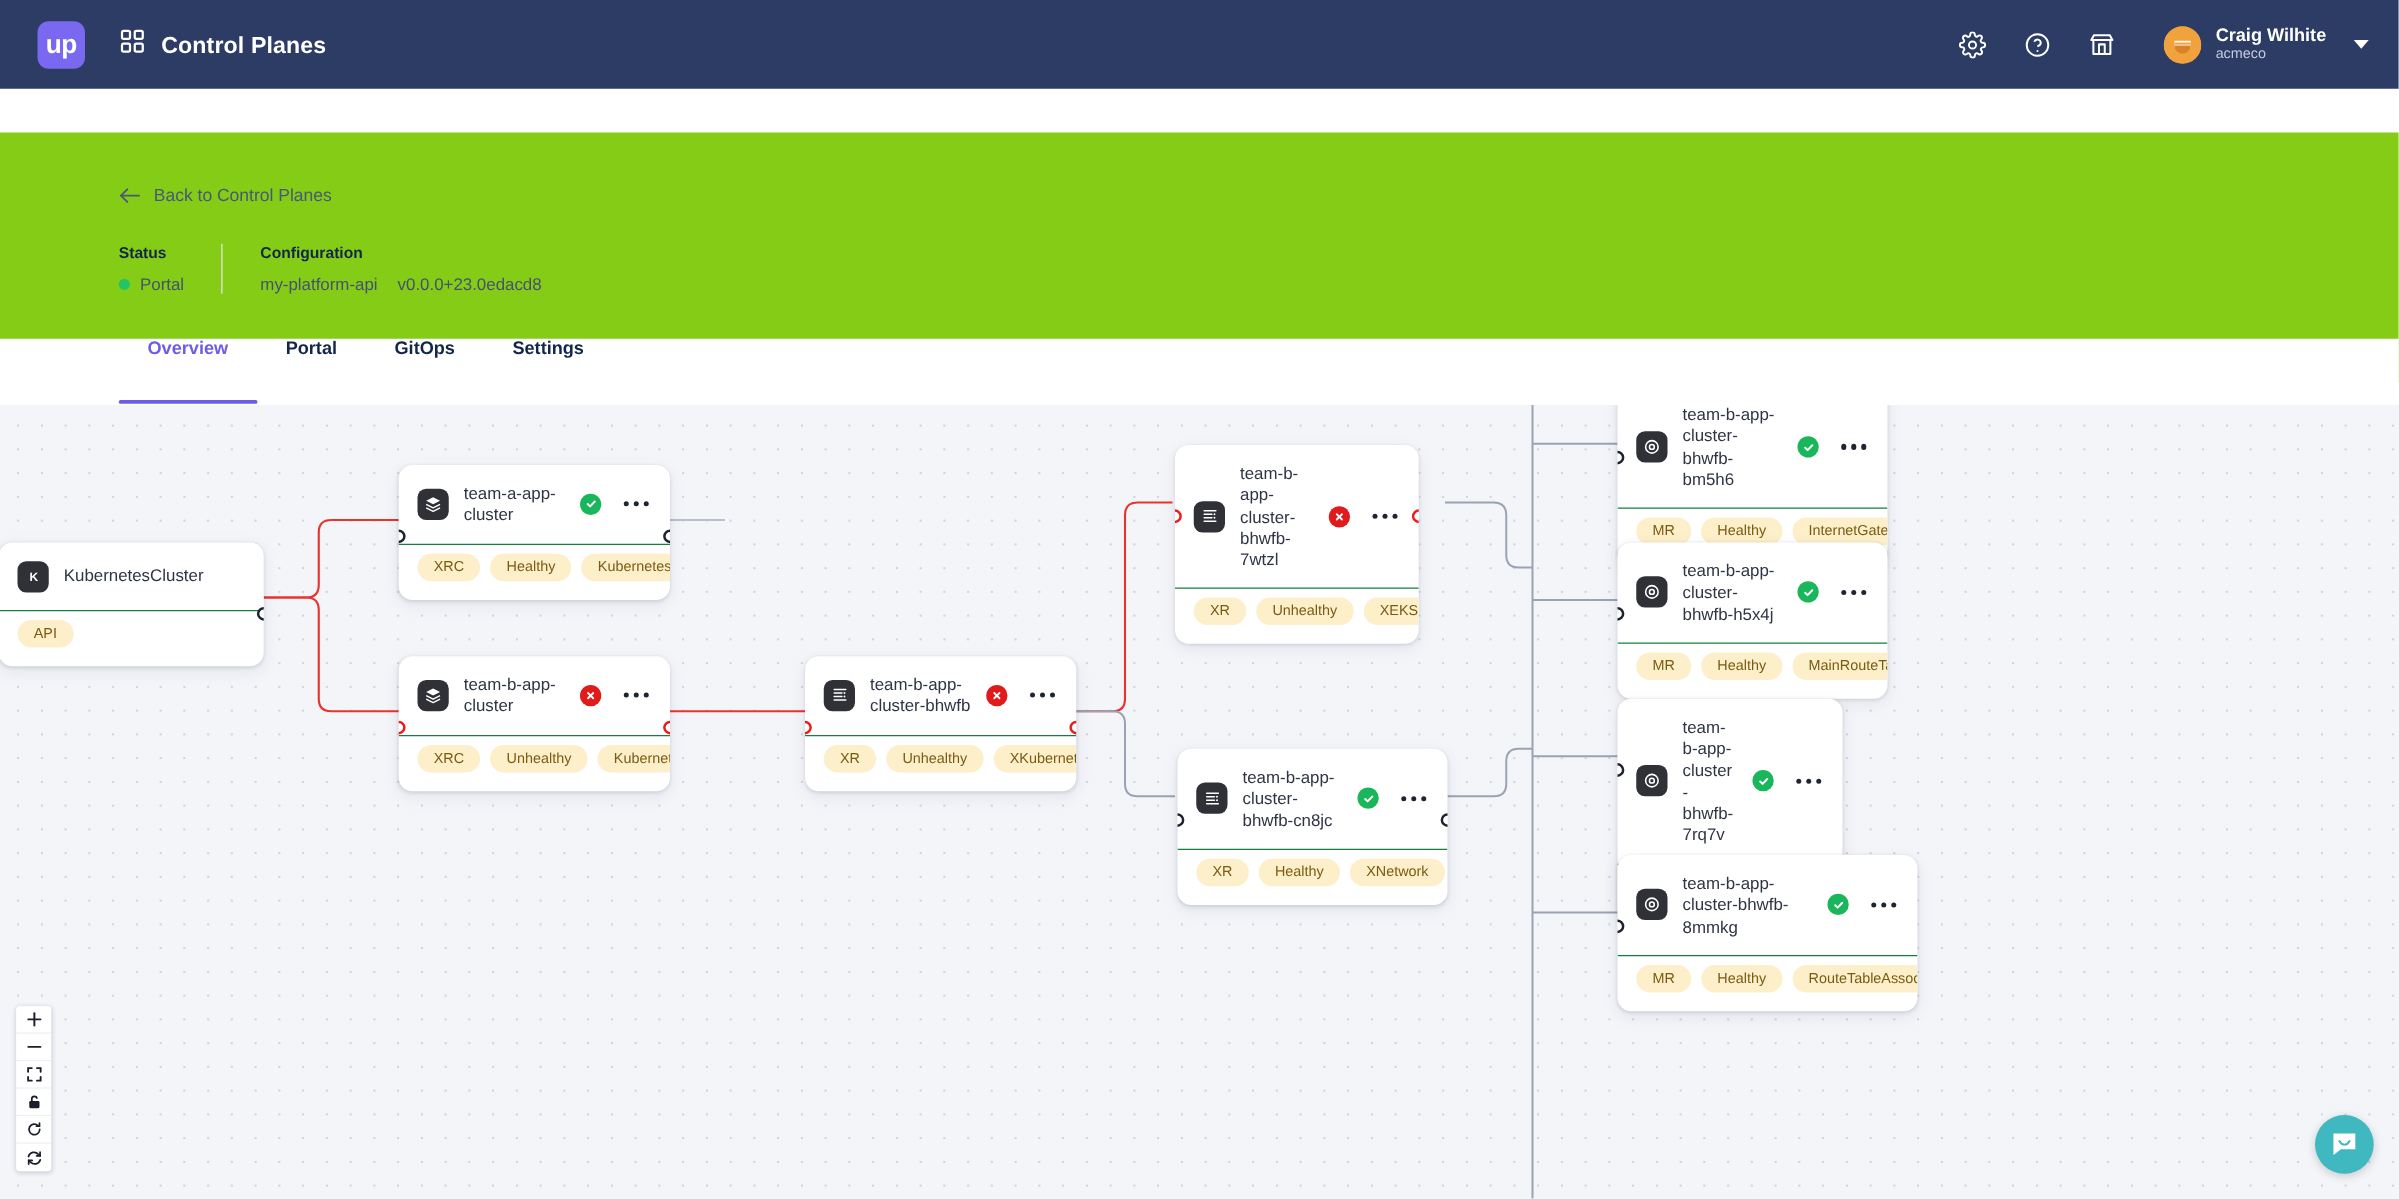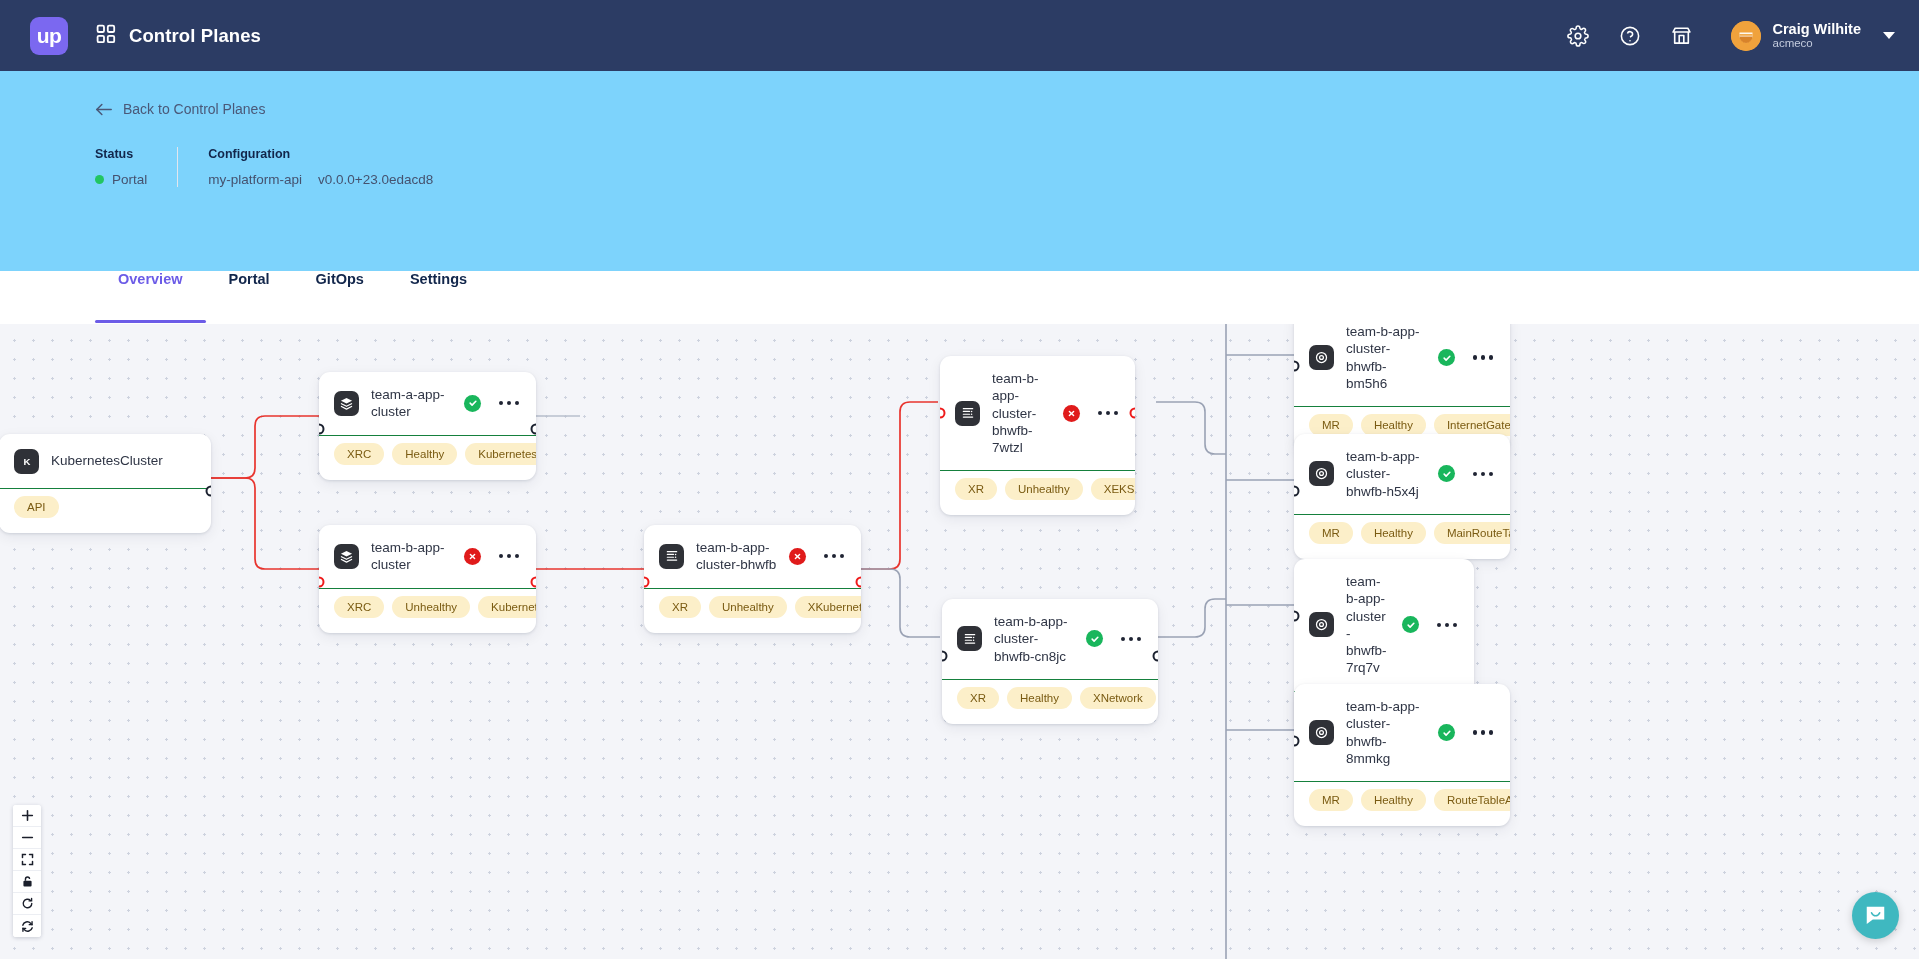--- a/index.html
+++ b/index.html
@@ -70,25 +70,26 @@
   .caret-down {
     width: 0; height: 0;
     border-left: 6px solid transparent;
     border-right: 6px solid transparent;
     border-top: 7px solid #ffffff;
     margin-left: 10px;
   }
 
   
   .page-header {
-    background: #7dd3fc;
-    padding: 30px 0 0 95px;
+    background: #84cc16;
+    padding: 42px 0 0 95px;
     height: 200px;
     position: relative;
     z-index: 30;
+    margin-top: 35px;
   }
   .back-link {
     display: inline-flex; align-items: center;
     gap: 10px;
     color: #4a5878;
     font-size: 14px;
     cursor: pointer;
   }
   .page-title {
     font-size: 27px;
@@ -660,21 +661,21 @@
             <i></i>
           </div>
         </div>
         <div class="node-body">
           <span class="tag">MR</span>
           <span class="tag">Healthy</span>
           <span class="tag">RouteTableAssociation</span>
         </div>
         <span class="handle left" style="top: 57px;"></span>
       </div>
-      <div class="node" style="left: 1294px; top: 360px; width: 216px;">
+      <div class="node" style="left: 1294px; top: 360px; width: 240px;">
         <div class="node-head">
           <div class="node-icon">
             <svg width="15" height="15" viewBox="0 0 18 18" fill="none" stroke="#fff" stroke-width="1.5">
               <circle cx="9" cy="9" r="6"></circle>
               <circle cx="9" cy="9" r="2.3"></circle>
             </svg>
           </div>
           <div class="node-name">team-b-app-cluster-bhwfb-8mmkg</div>
           <div class="status-badge-icon healthy">
             <svg width="10" height="10" viewBox="0 0 12 12" fill="none" stroke="#fff" stroke-width="1.9" stroke-linecap="round" stroke-linejoin="round">

